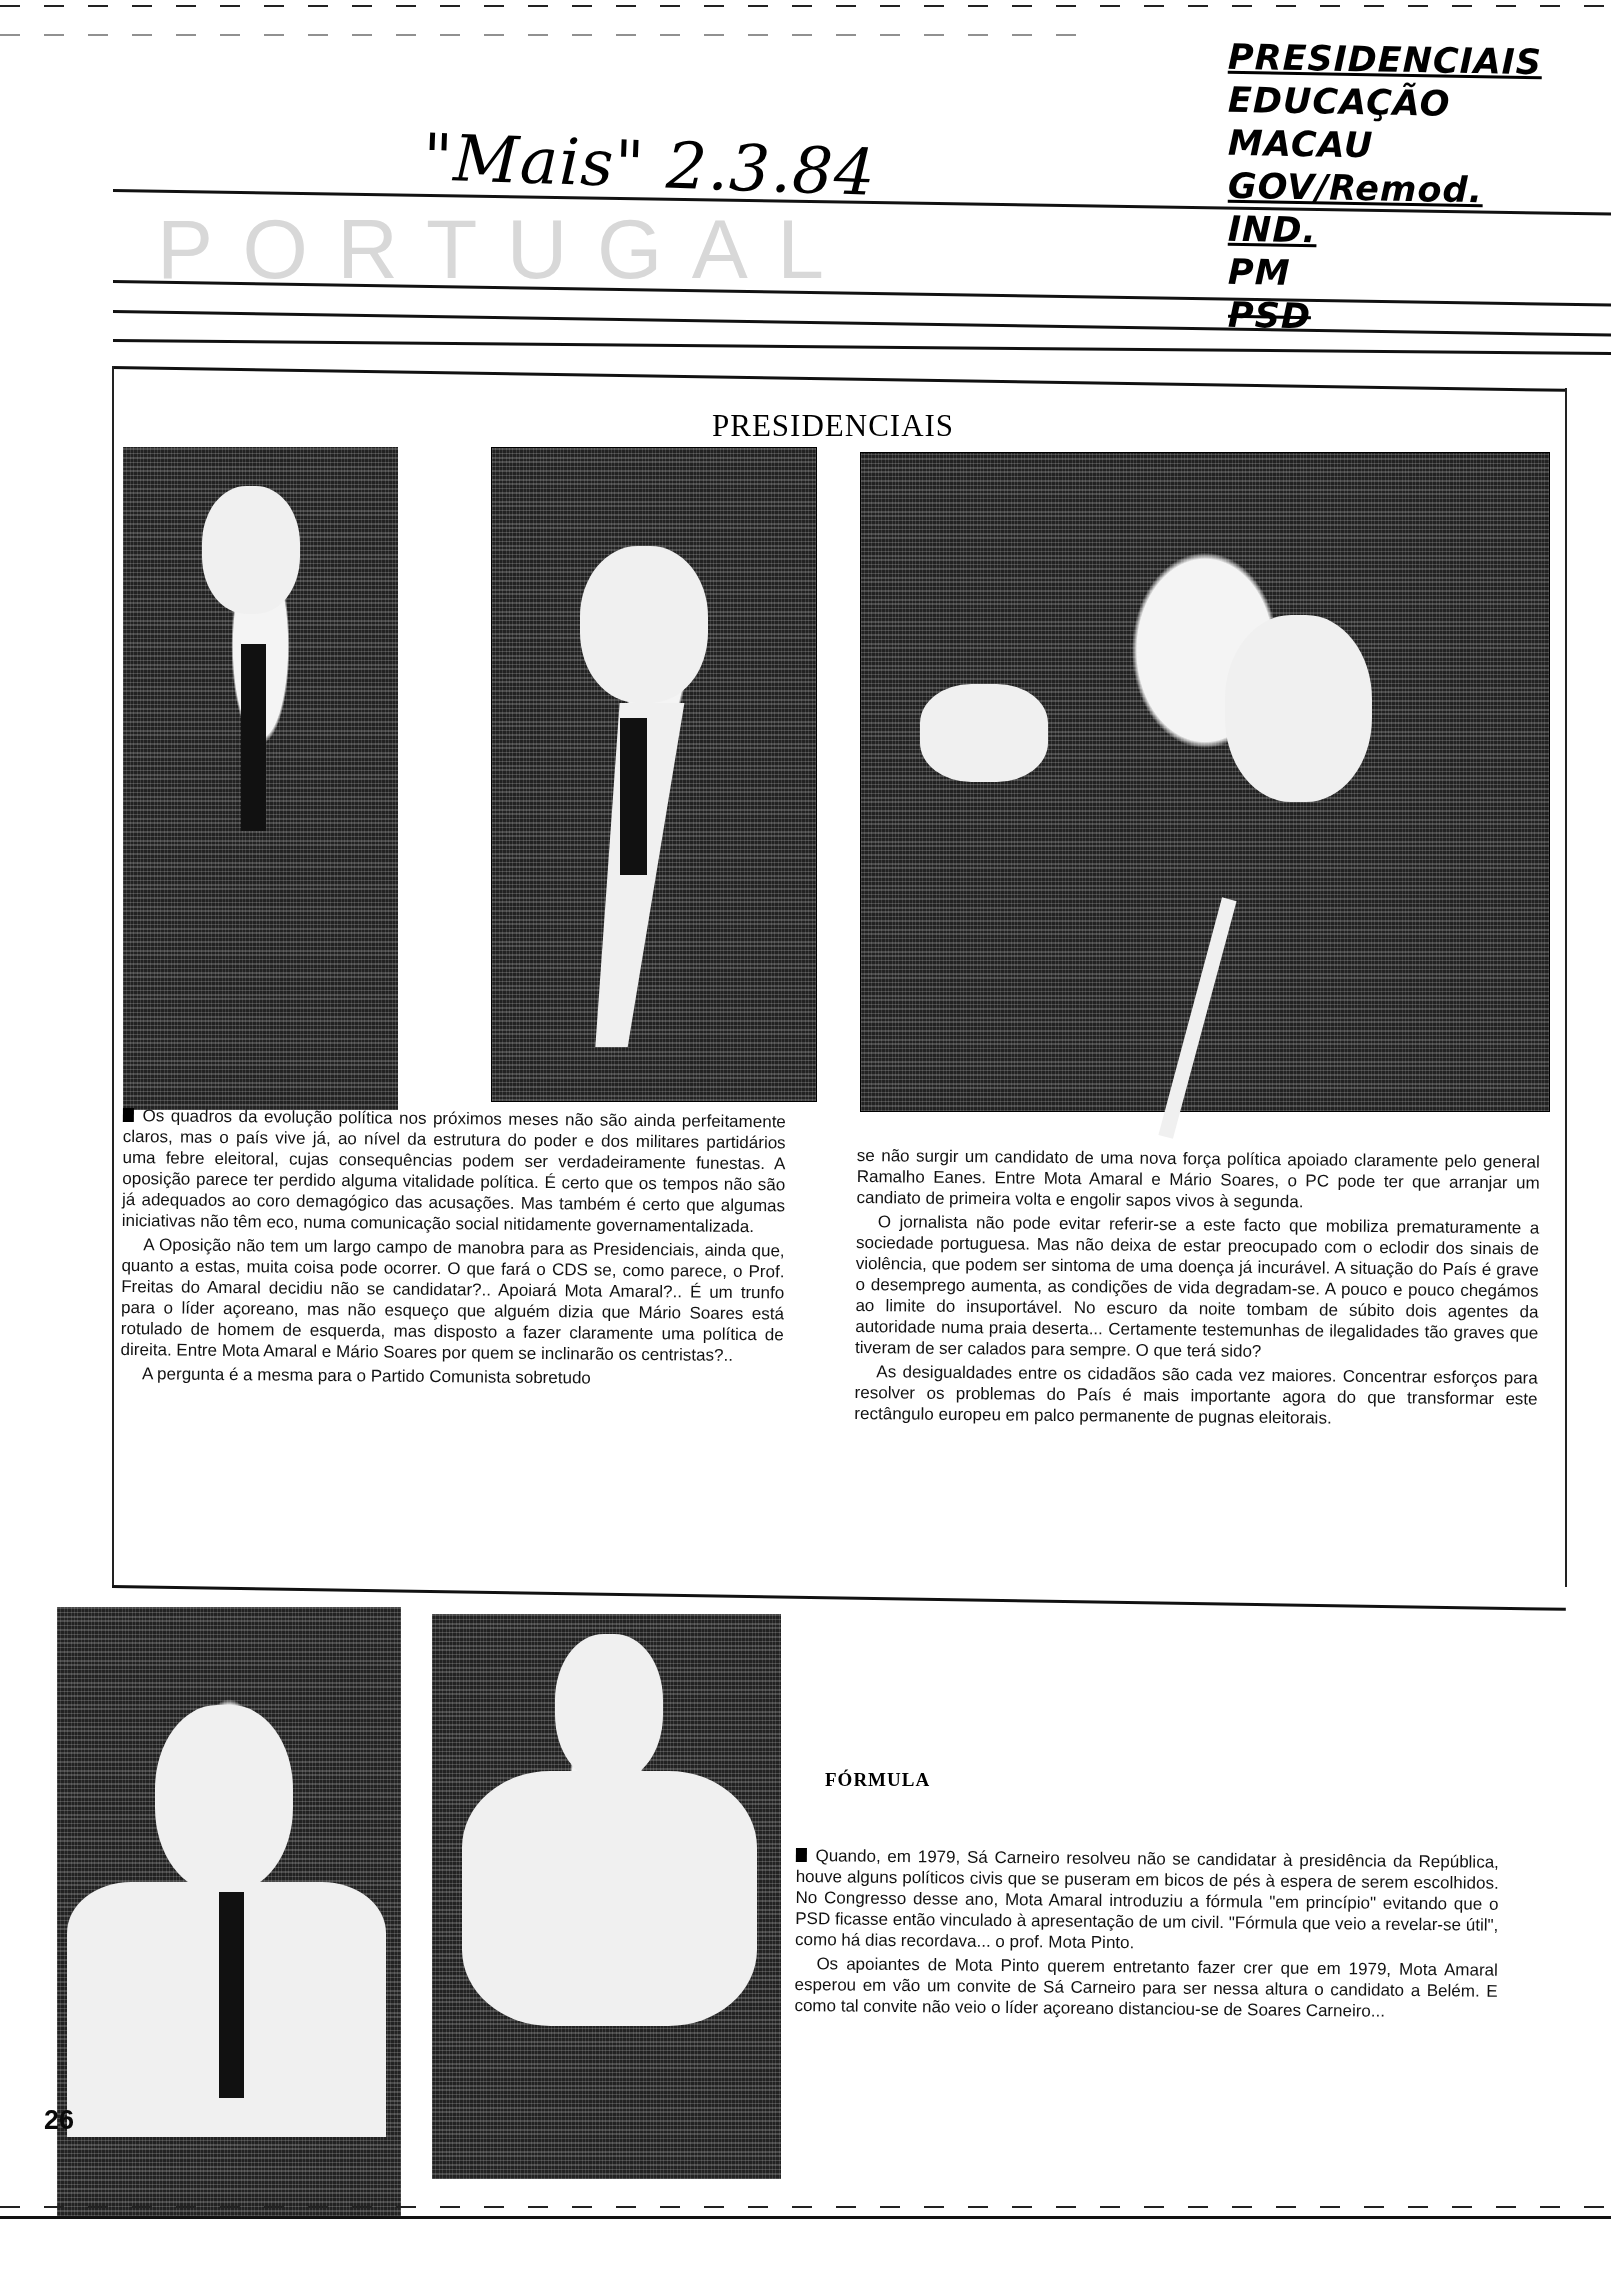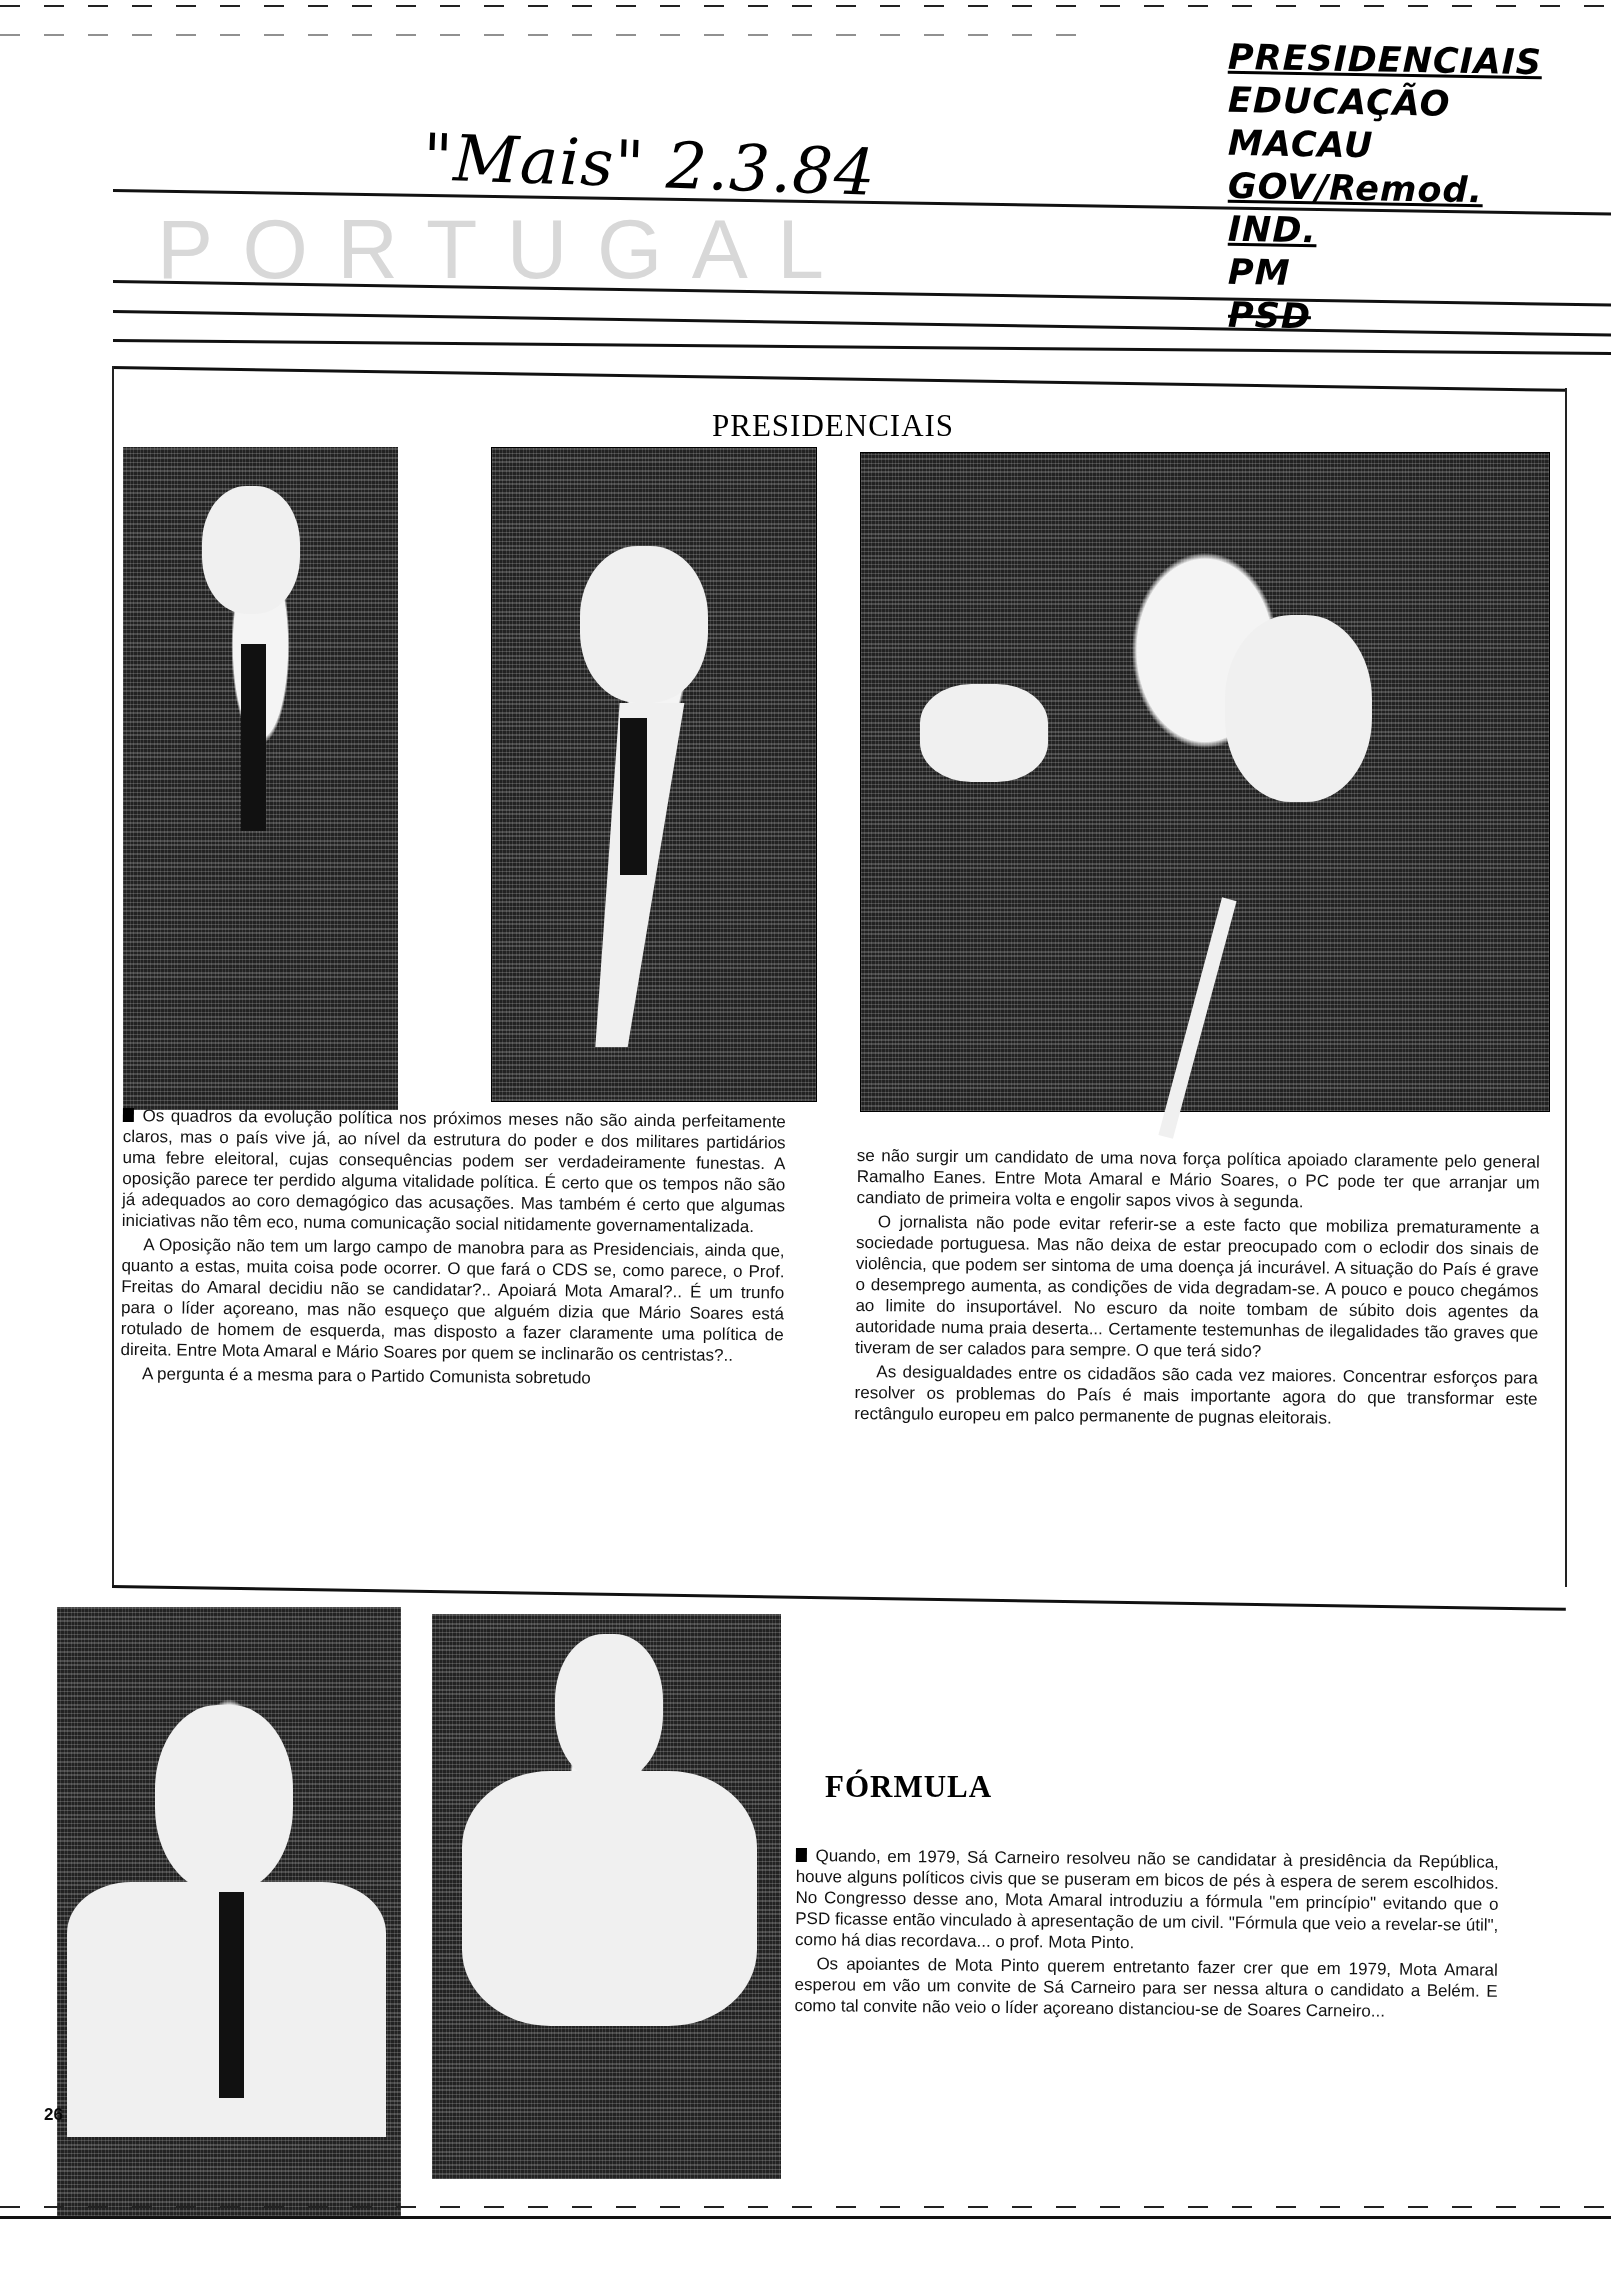--- a/index.html
+++ b/index.html
@@ -16,21 +16,21 @@
   .source-note { left: 423px; top: 128px; font-size: 64px; transform: rotate(2deg); font-family: "DejaVu Serif", serif; font-weight: normal; }
   .tags { left: 1228px; top: 39px; width: 364px; }
   .tags div { font-size: 35px; line-height: 43px; font-weight: bold; transform: rotate(1deg); }
   .tags div.u { text-decoration: underline; }
   .tags div.strike { text-decoration: line-through; }
 
   
   .masthead { left: 113px; top: 201px; font-size: 84px; color: #d8d8d8; letter-spacing: 29.5px; font-family: "Liberation Sans", sans-serif; margin-left: 44px; }
   .section-title { position: absolute; font-family: "Liberation Serif", serif; letter-spacing: 1px; color: #000; }
   .t-pres { left: 712px; top: 408px; font-size: 31px; }
-  .t-form { left: 825px; top: 1769px; font-size: 31px; font-weight: bold; }
+  .t-form { left: 825px; top: 1769px; font-size: 19px; font-weight: bold; }
 
   
   .photo {
     position: absolute; background-color: #222;
     background-image:
       radial-gradient(ellipse at 50% 30%, #f4f4f4 0 14%, transparent 15%),
       repeating-linear-gradient(0deg, rgba(255,255,255,.18) 0 1.5px, transparent 1.5px 4.4px),
       repeating-linear-gradient(90deg, rgba(255,255,255,.12) 0 1px, transparent 1px 3.4px);
     border: 1.5px solid #000;
   }
@@ -40,21 +40,21 @@
   
   .col {
     position: absolute; font-family: "Liberation Sans", "DejaVu Sans", sans-serif;
     font-size: 17px; line-height: 21px; text-align: justify; color: #111;
     transform: rotate(0.55deg); transform-origin: top left;
   }
   .col p { margin: 0 0 2.9px 0; text-indent: 21.6px; }
   .col p.first { text-indent: 0; }
   .bullet { display: inline-block; width: 10.8px; height: 13.8px; background: #000; margin-right: 8.8px; vertical-align: -1px; }
 
-  .pagenum { left: 44px; top: 2105px; font-size: 17px; font-family: "Liberation Sans", sans-serif; font-weight: bold; }
+  .pagenum { left: 44px; top: 2105px; font-size: 27px; font-family: "Liberation Sans", sans-serif; font-weight: bold; }
   .vrule { position: absolute; width: 1.5px; background: #222; }
 </style>
 </head>
 <body>
 
 <div class="dash" style="left:0;top:4.9px;width:1612px;"></div>
 <div class="dash" style="left:0;top:34px;width:1081px;opacity:.5"></div>
 
 <div class="hand source-note">"Mais" 2.3.84</div>
 

